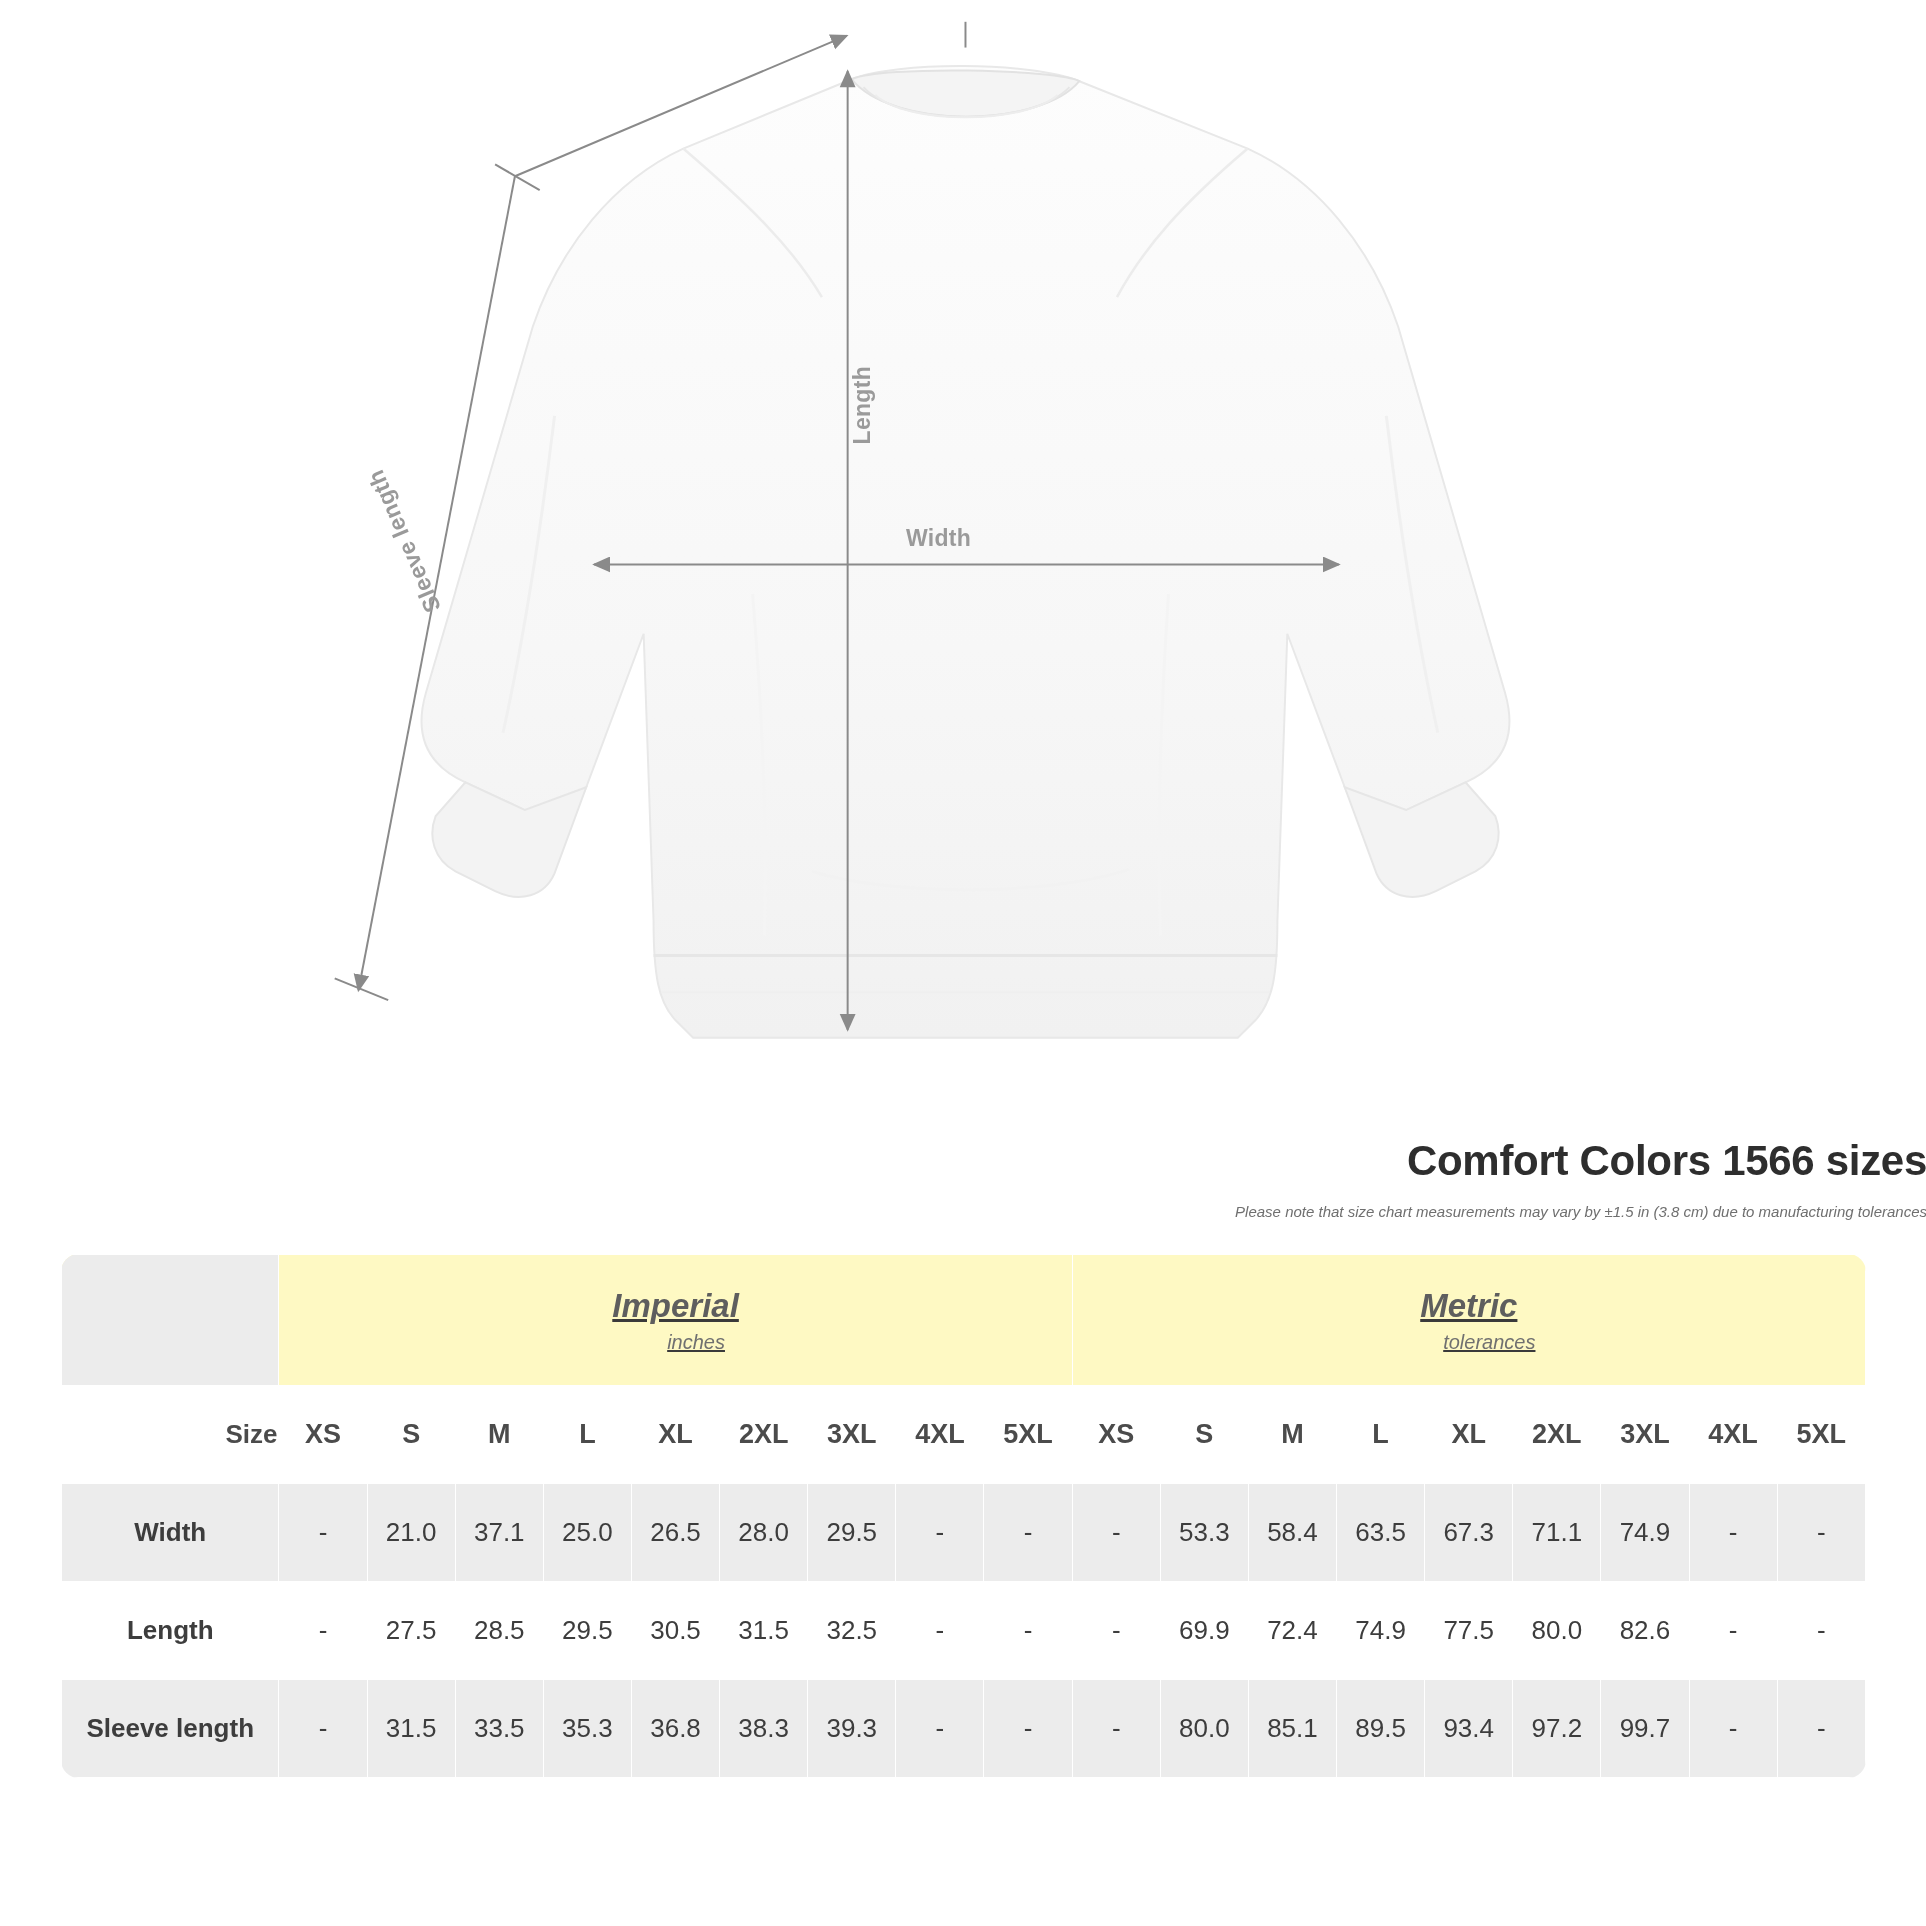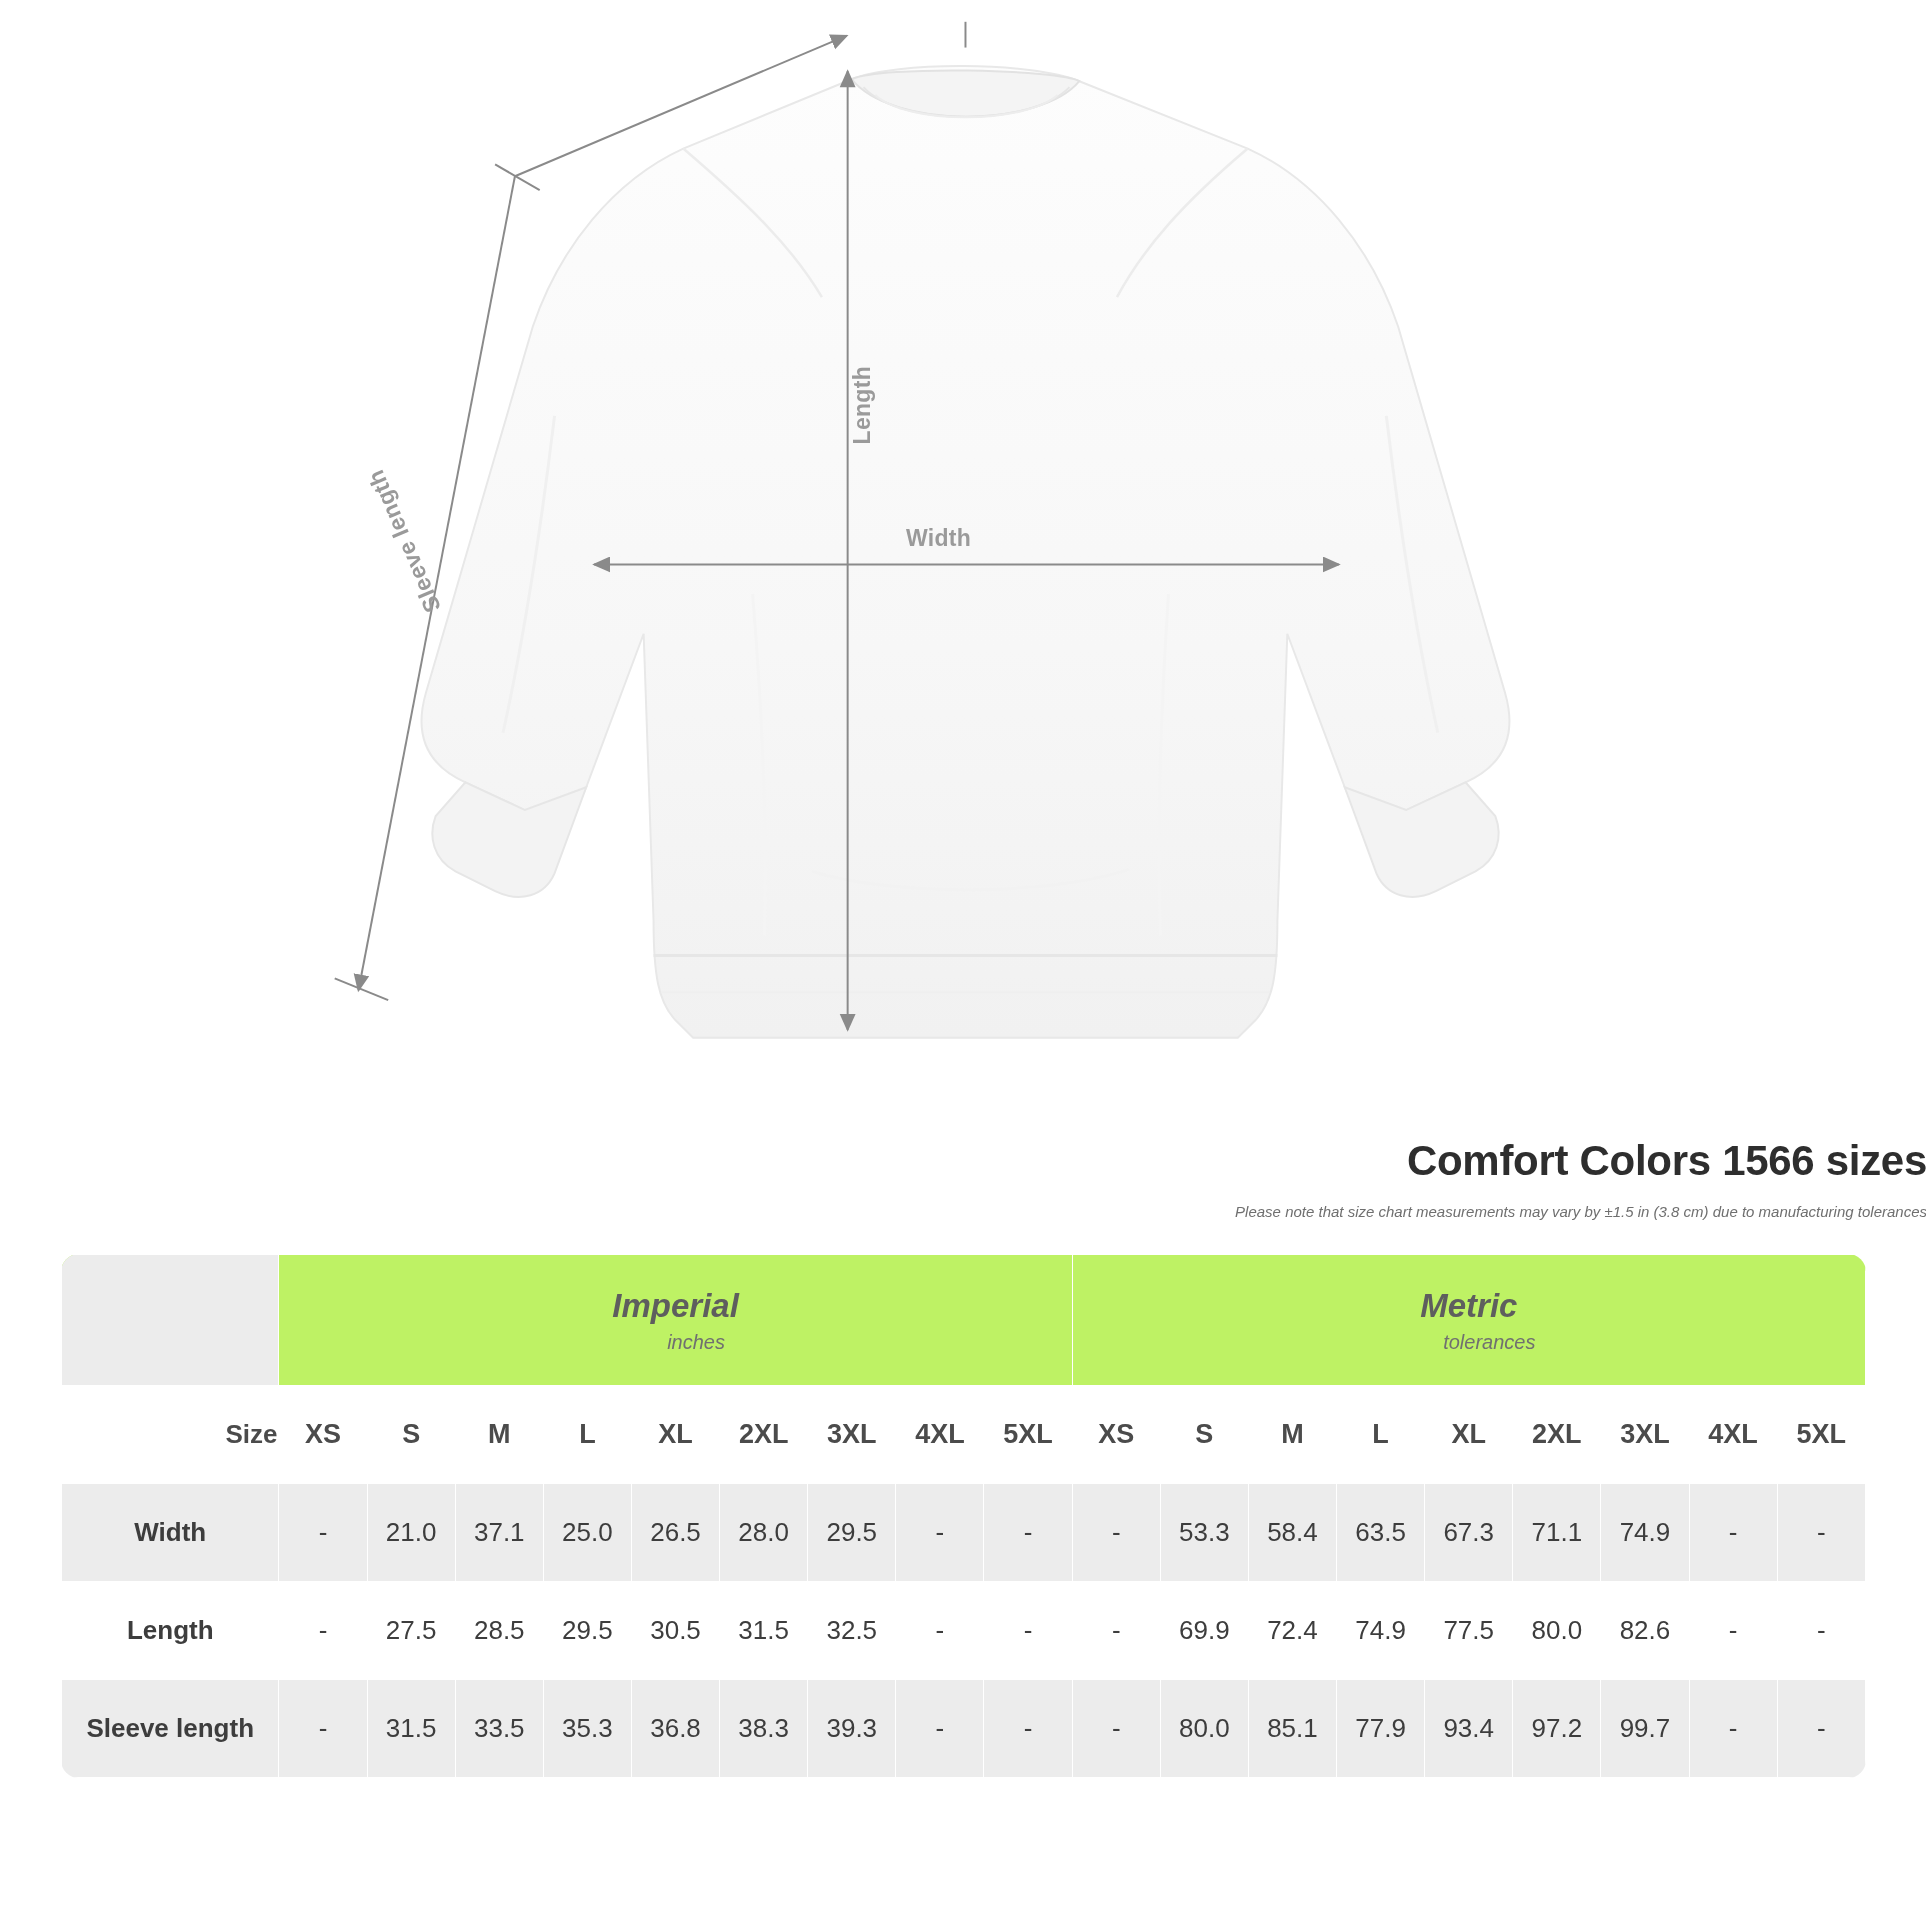--- a/index.html
+++ b/index.html
@@ -90,22 +90,23 @@
     table-layout: fixed;
   }
   table.size-table td,
   table.size-table th {
     border: 1px solid #ffffff;
     text-align: center;
     vertical-align: middle;
   }
 
   .unit-head {
-    background: #bef264;
+    background: #fef9c3;
     height: 131px;
+    text-decoration: underline;
   }
   .unit-head .unit-name {
     font-size: 33px;
     font-style: italic;
     font-weight: bold;
     color: #5e5e5e;
   }
   .unit-name-blank {
     background: #ececec;
   }
@@ -356,21 +357,21 @@
           <td>33.5</td>
           <td>35.3</td>
           <td>36.8</td>
           <td>38.3</td>
           <td>39.3</td>
           <td>-</td>
           <td>-</td>
           <td>-</td>
           <td>80.0</td>
           <td>85.1</td>
-          <td>77.9</td>
+          <td>89.5</td>
           <td>93.4</td>
           <td>97.2</td>
           <td>99.7</td>
           <td>-</td>
           <td>-</td>
         </tr>
       </tbody>
     </table>
   </div>
 

